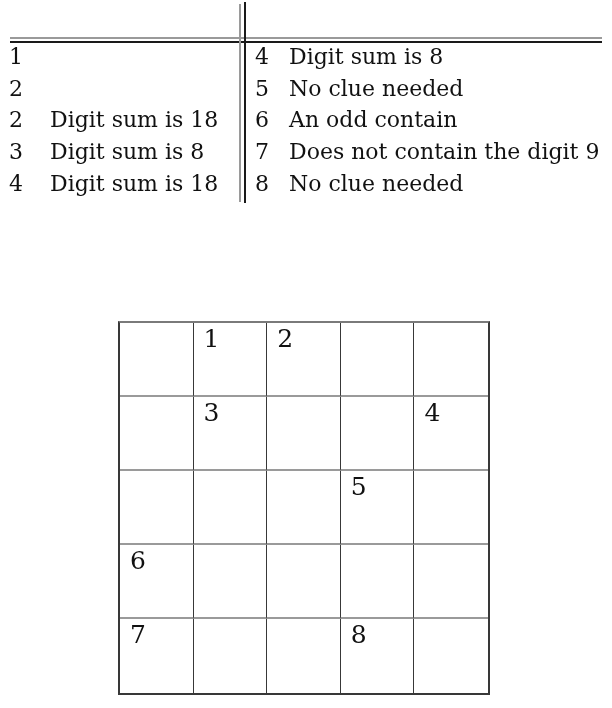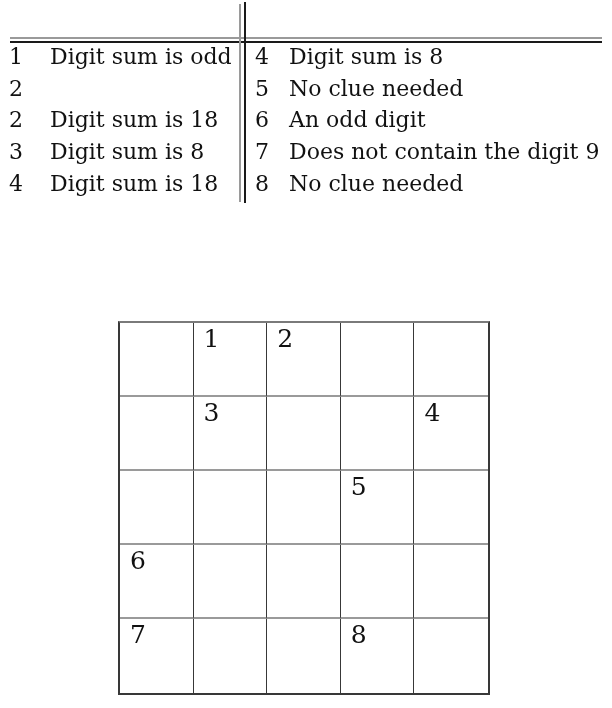--- a/index.html
+++ b/index.html
@@ -73,21 +73,20 @@
 <div class="page">
 
   <div class="rule top-rule-light"></div>
   <div class="rule top-rule-dark"></div>
   <div class="rule divider-light"></div>
   <div class="rule divider-dark"></div>
 
   <div class="clues clues-left">
     <div class="clue-row">
       <span class="clue-num">1</span>
-      <span class="clue-text">Digit sum is odd</span>
     </div>
     <div class="clue-row">
       <span class="clue-num">2</span>
     </div>
     <div class="clue-row">
       <span class="clue-num">2</span>
       <span class="clue-text">Digit sum is 18</span>
     </div>
     <div class="clue-row">
       <span class="clue-num">3</span>
@@ -103,21 +102,21 @@
     <div class="clue-row">
       <span class="clue-num">4</span>
       <span class="clue-text">Digit sum is 8</span>
     </div>
     <div class="clue-row">
       <span class="clue-num">5</span>
       <span class="clue-text">No clue needed</span>
     </div>
     <div class="clue-row">
       <span class="clue-num">6</span>
-      <span class="clue-text">An odd digit</span>
+      <span class="clue-text">An odd contain</span>
     </div>
     <div class="clue-row">
       <span class="clue-num">7</span>
       <span class="clue-text">Does not contain the digit 9</span>
     </div>
     <div class="clue-row">
       <span class="clue-num">8</span>
       <span class="clue-text">No clue needed</span>
     </div>
   </div>

